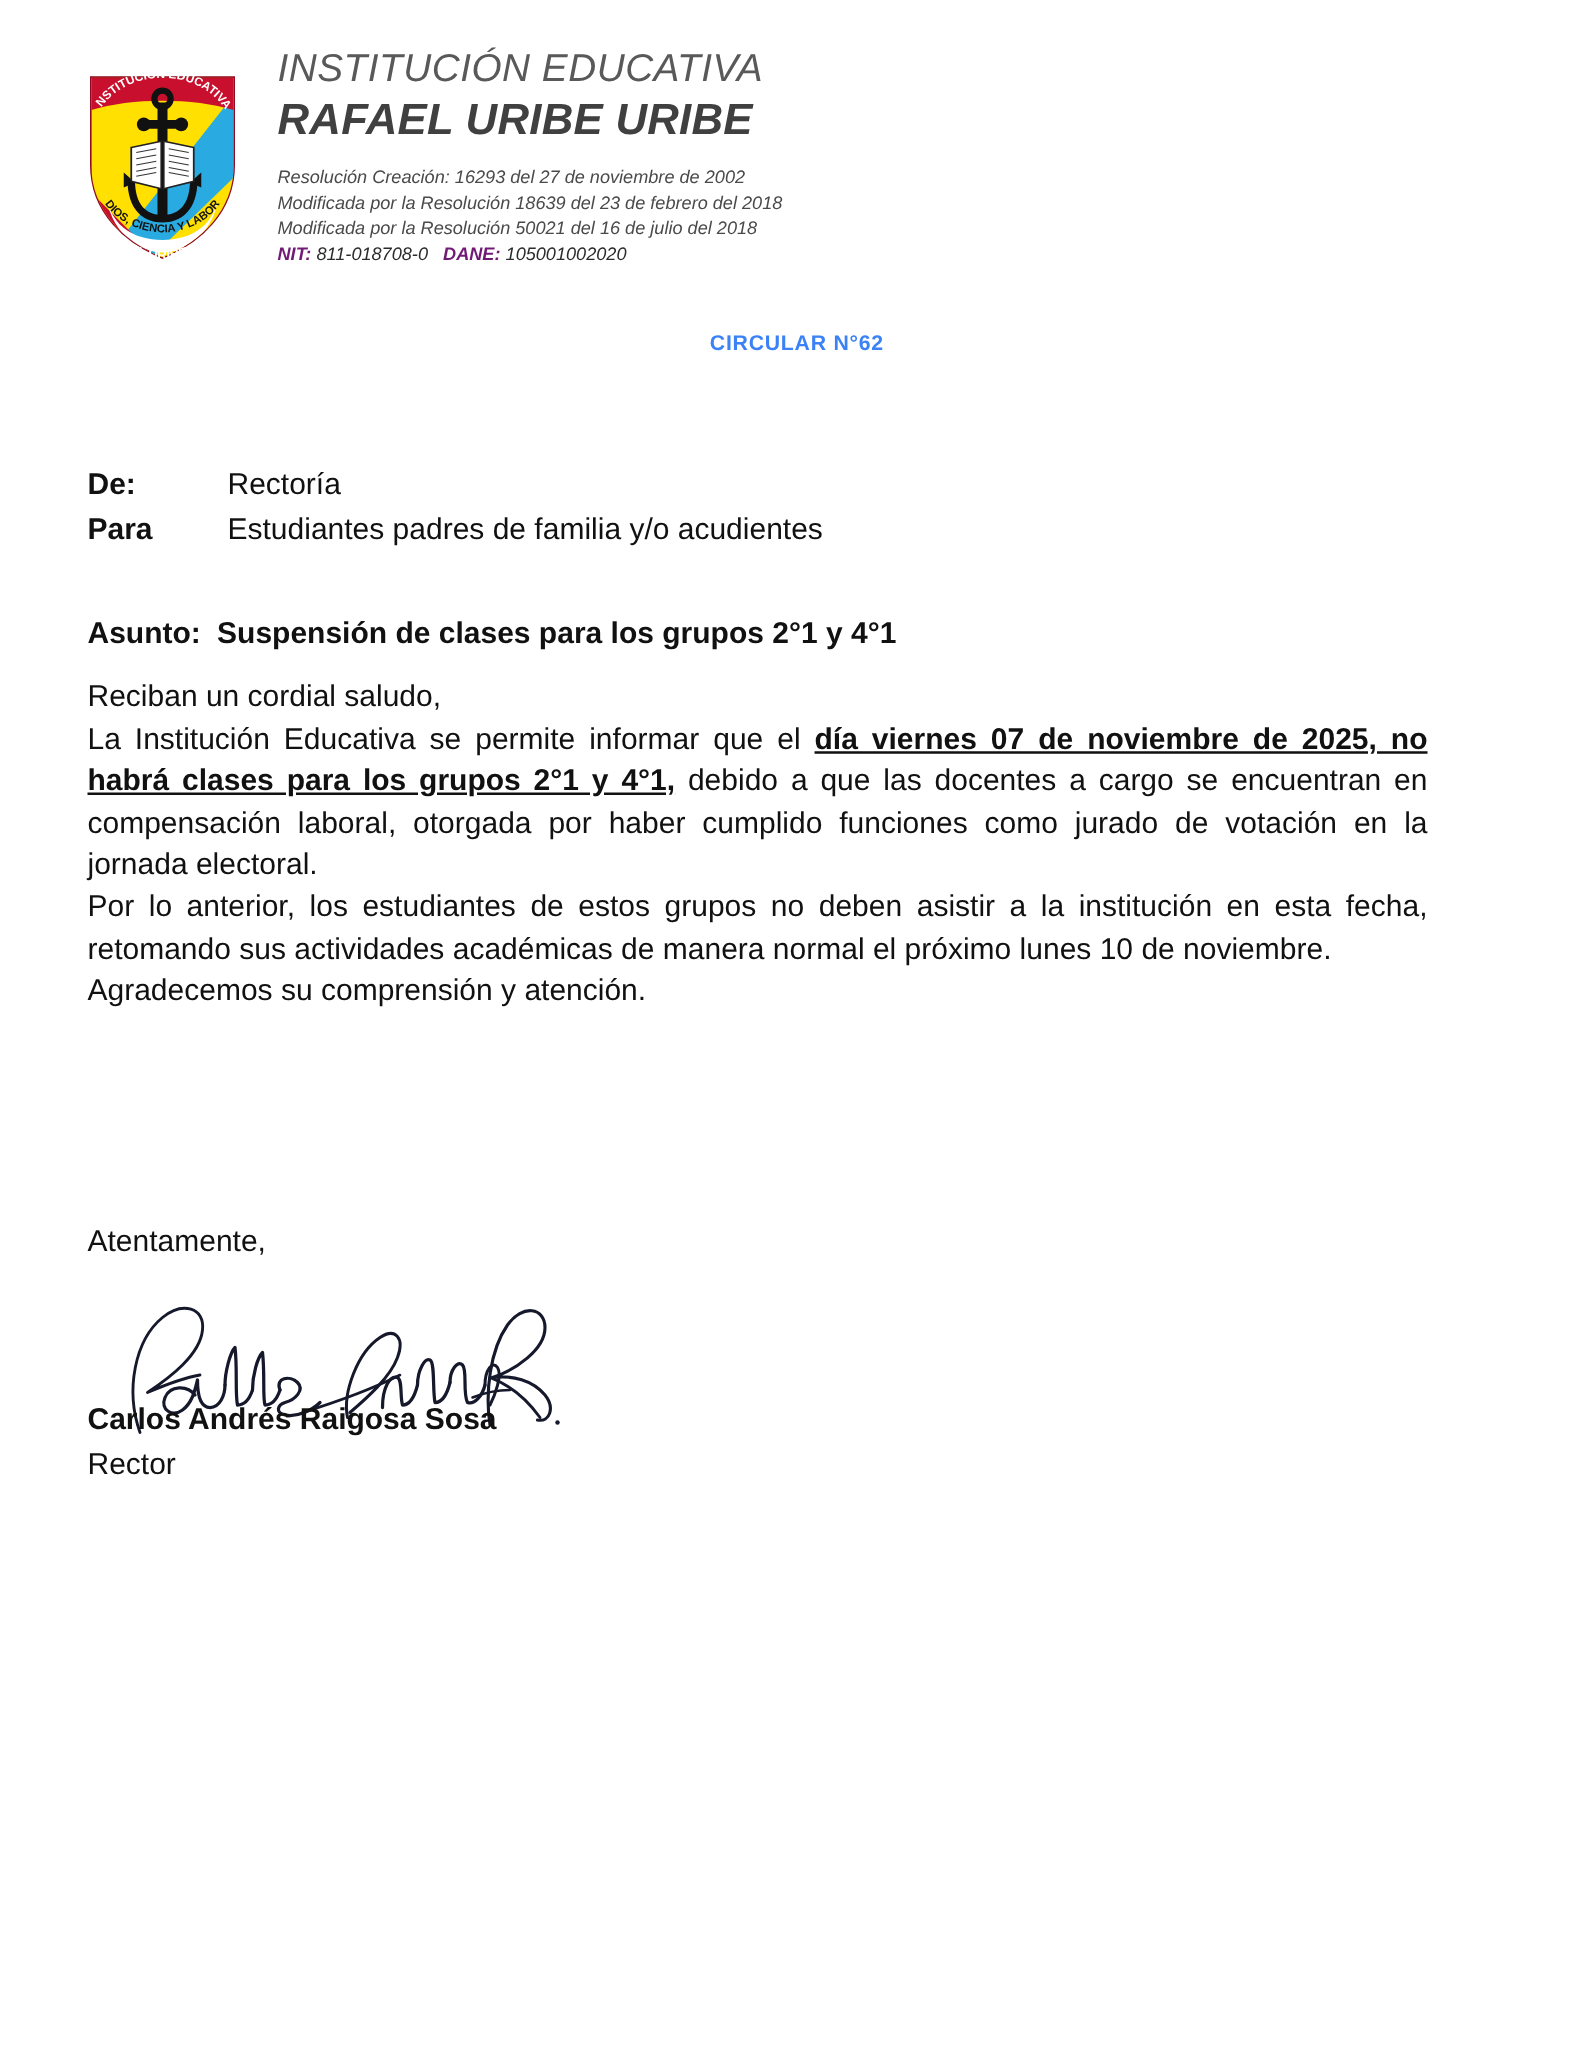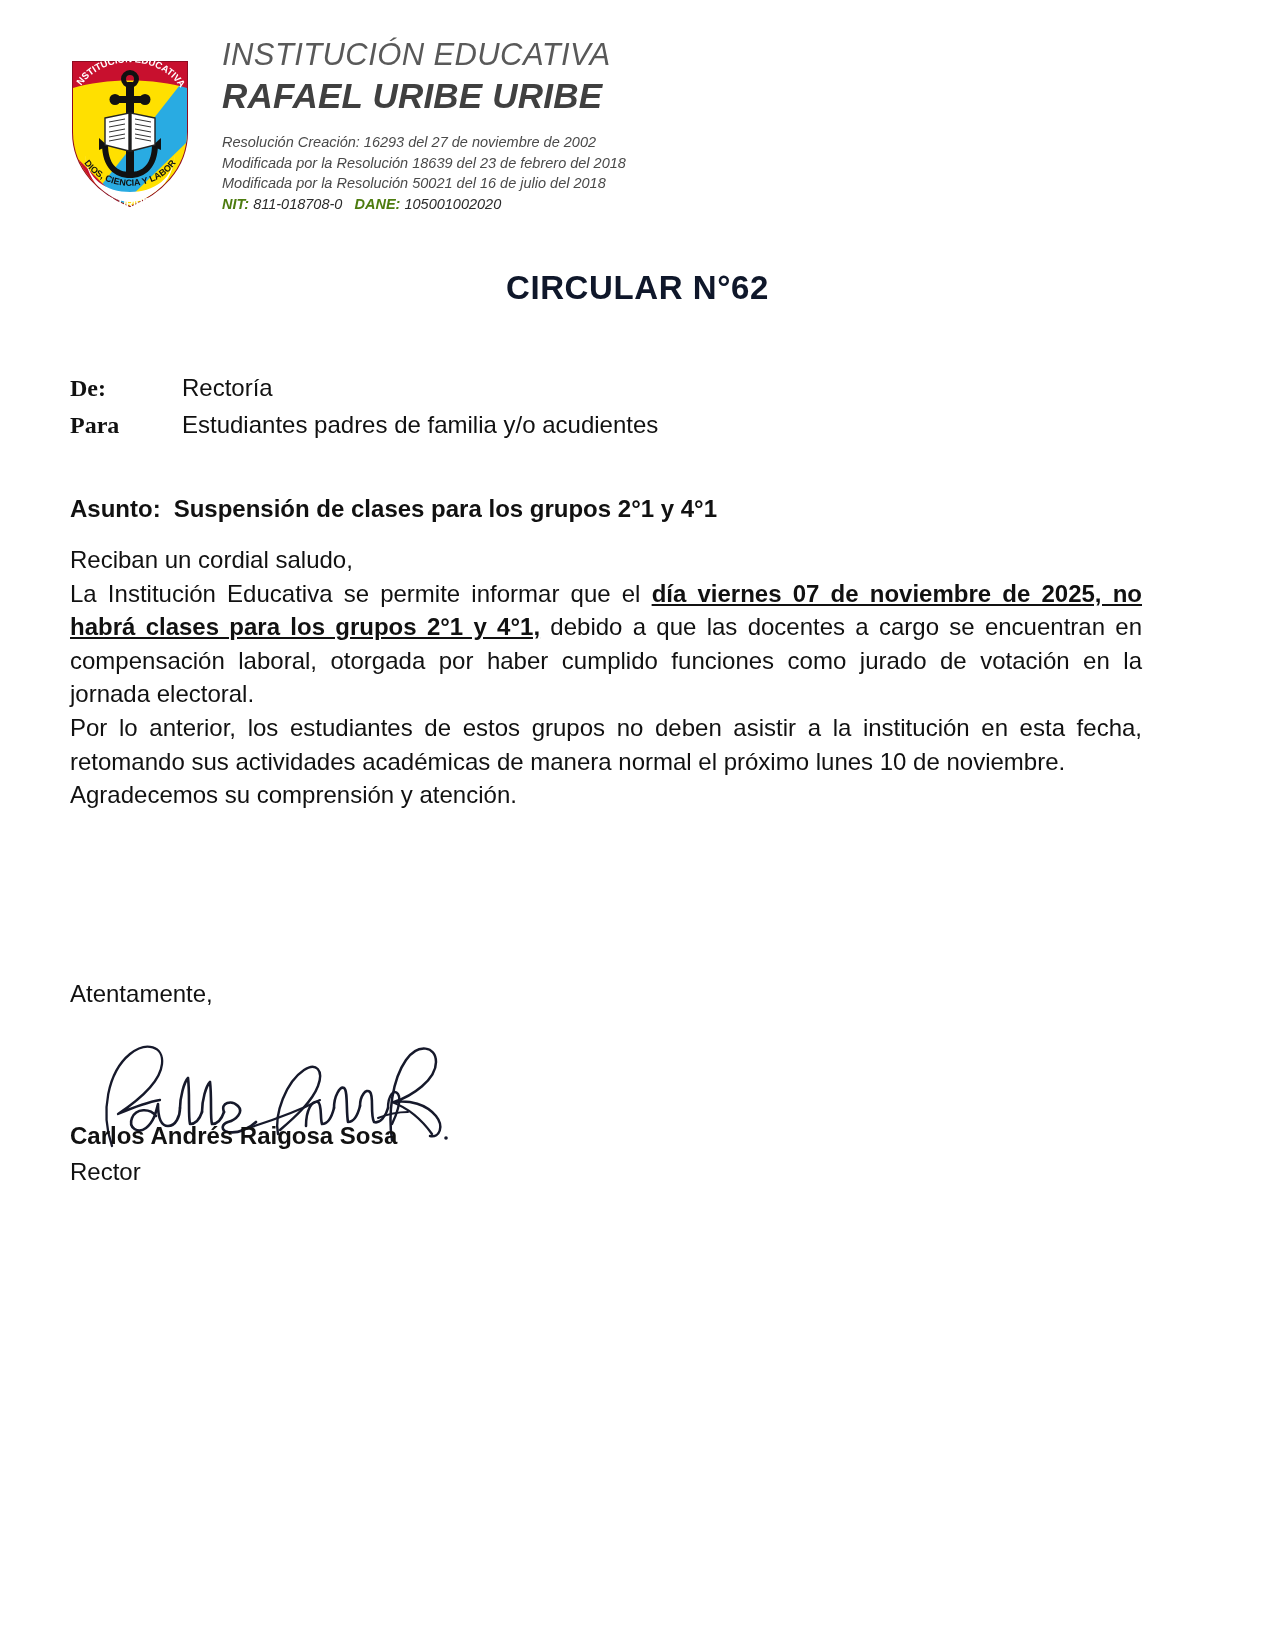--- a/index.html
+++ b/index.html
@@ -64,57 +64,56 @@
     margin-top: 2px;
     white-space: nowrap;
   }
   .res-block {
     margin-top: 16px;
     font-size: 14.5px;
     color: #4a4a4a;
     line-height: 1.42;
   }
   .res-block .nit-line { color: #2b2b2b; }
-  .res-block .nit-line b { font-weight: bold; color: #4d7c0f; }
+  .res-block .nit-line b { font-weight: bold; color: #701a75; }
 
   
   .title-block {
     position: absolute;
     left: 0;
     top: 262px;
     width: 1275px;
     text-align: center;
   }
   .title-line {
-    font-size: 33px;
+    font-size: 17px;
     font-weight: bold;
     letter-spacing: 0.6px;
     line-height: 1.55;
-    color: #0f172a;
+    color: #3b82f6;
   }
 
   
   .body-area {
     position: absolute;
     left: 70px;
     top: 370px;
     width: 1072px;
   }
   .field-row {
     display: flex;
     align-items: baseline;
     line-height: 1.48;
   }
   .field-label {
     font-size: 24px;
     font-weight: bold;
     width: 112px;
     flex: 0 0 112px;
     color: #111;
-    font-family: Liberation Serif, serif;
   }
   .field-value {
     font-size: 24px;
     font-weight: 400;
     color: #111;
   }
 
   .asunto-row {
     margin-top: 52px;
     display: flex;

